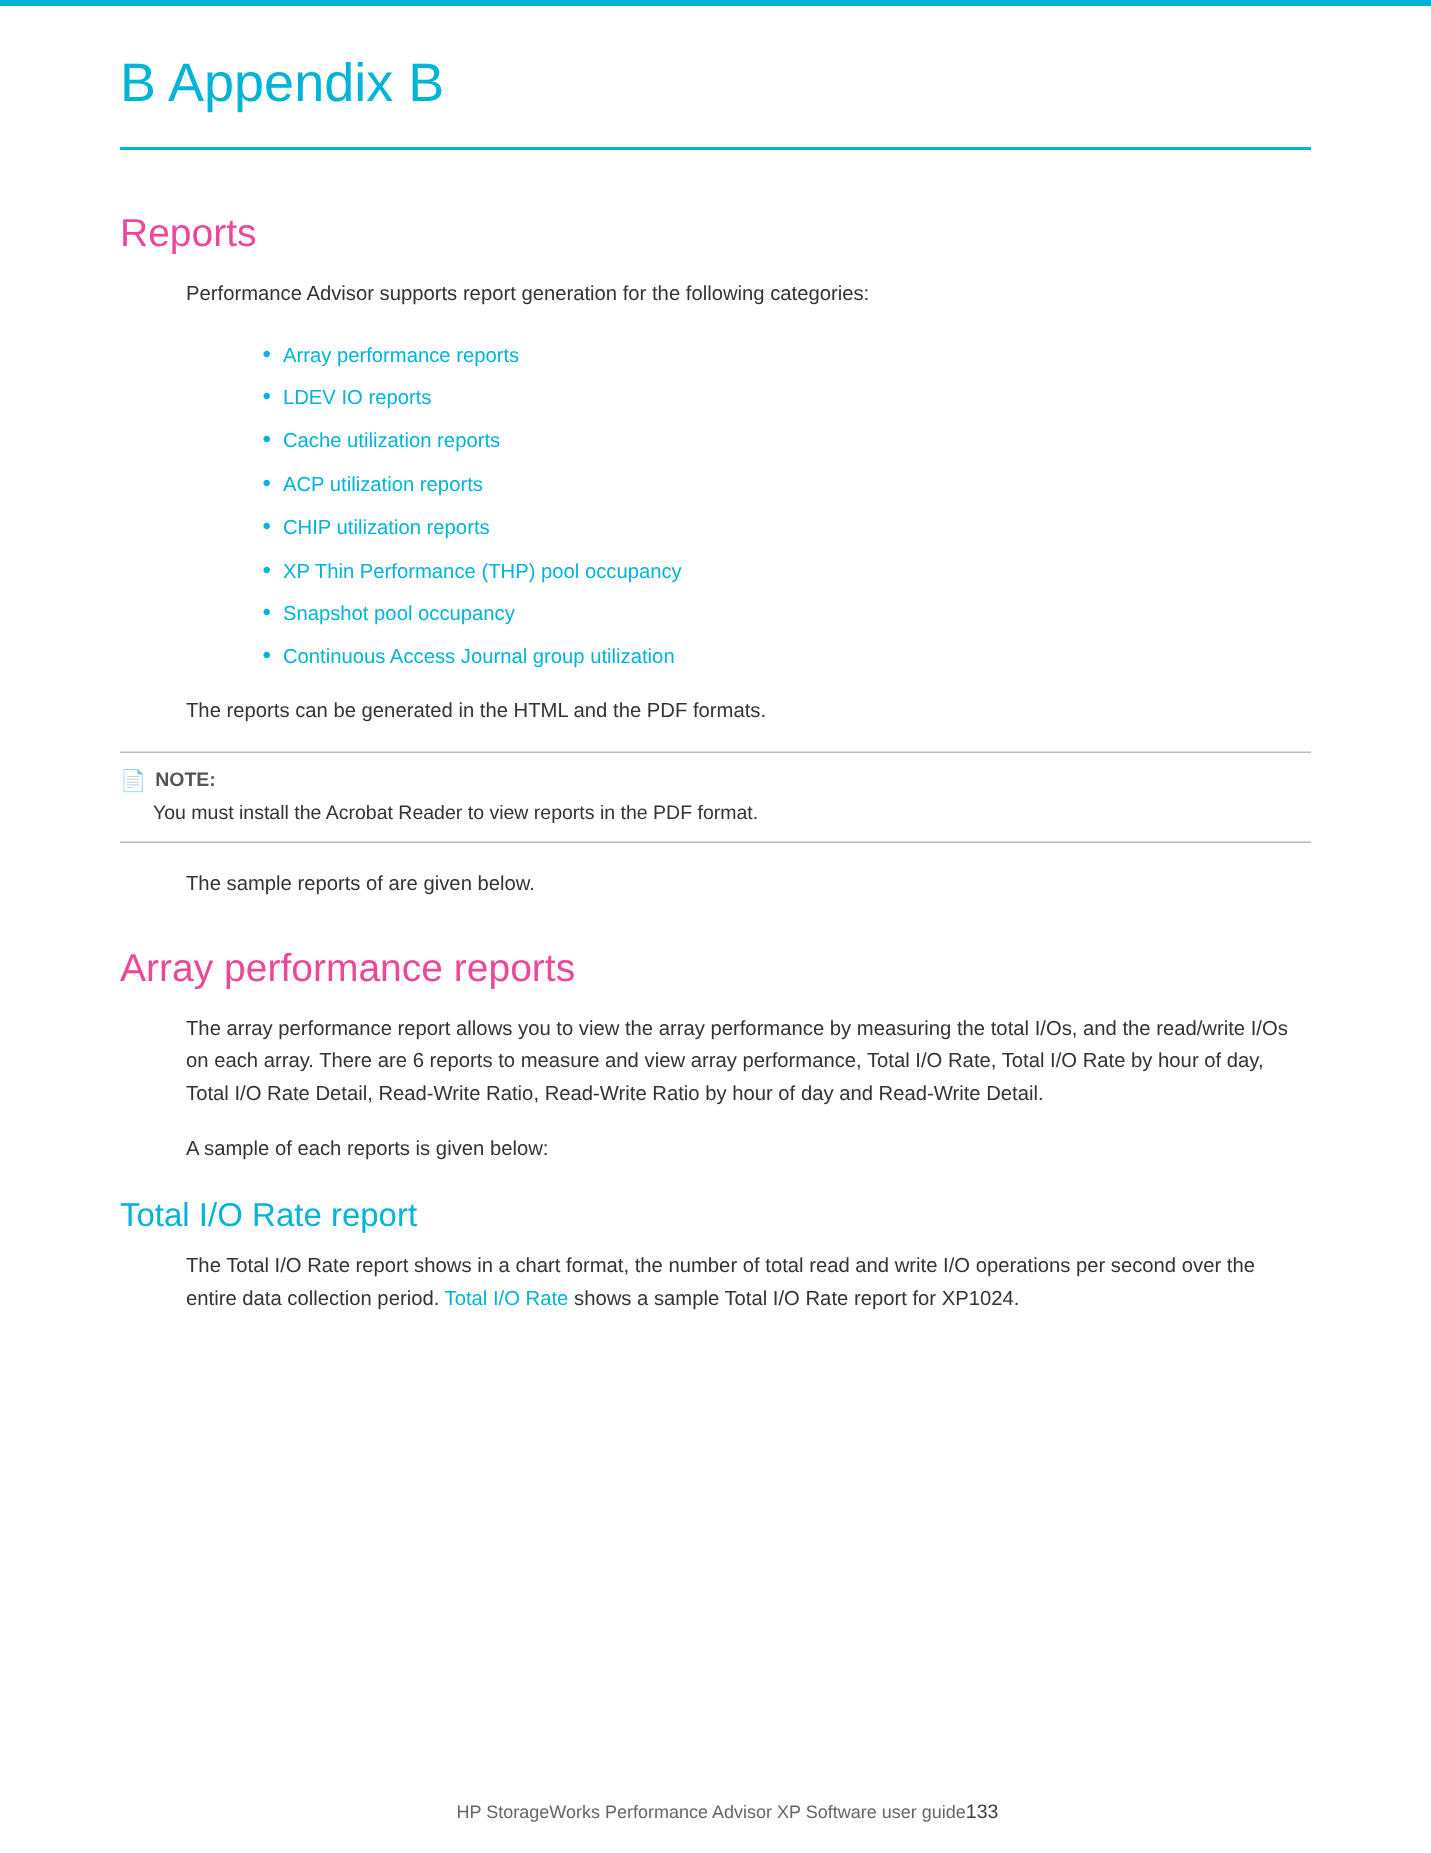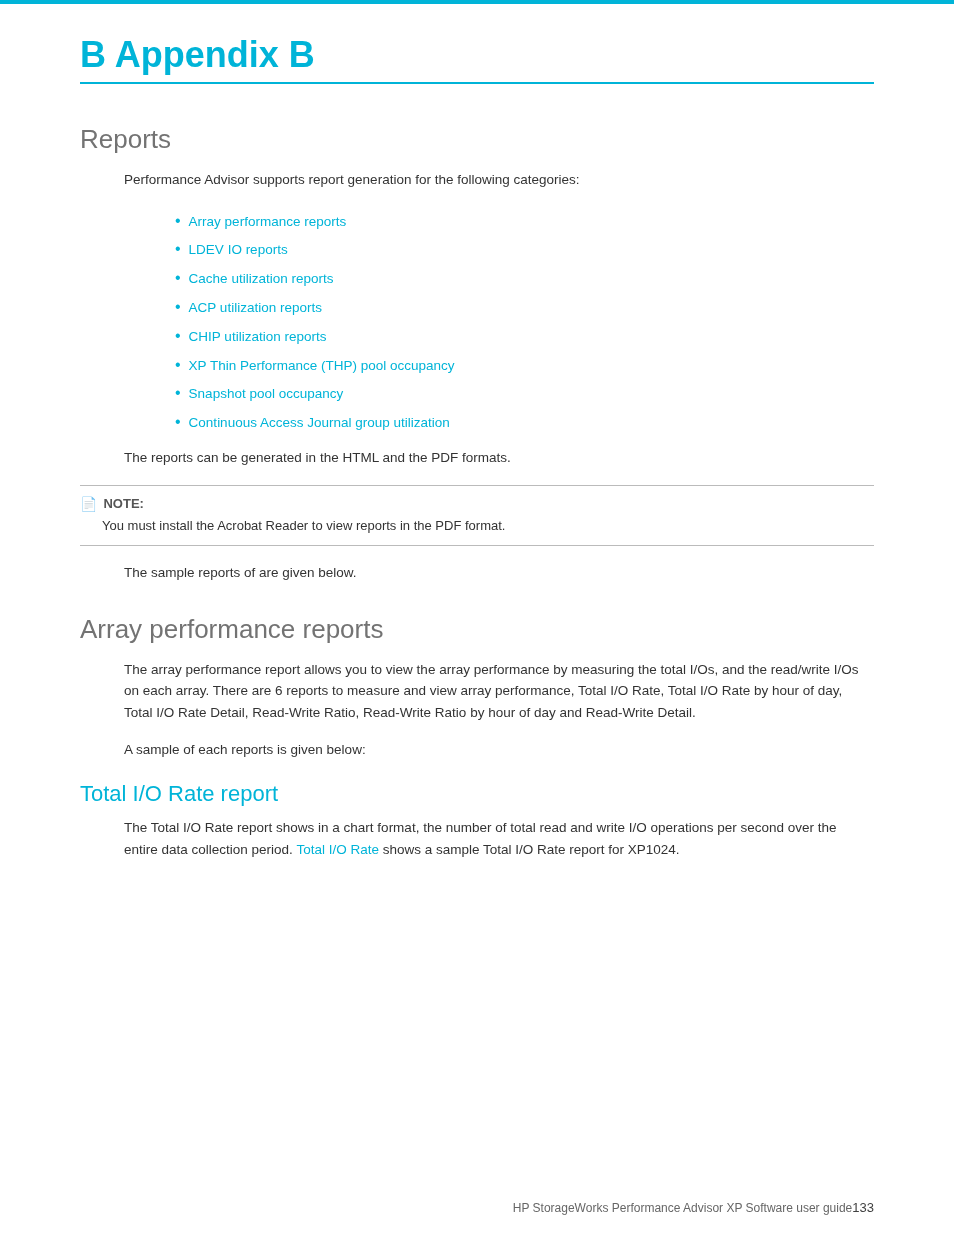--- a/index.html
+++ b/index.html
@@ -32,32 +32,32 @@
       margin-bottom: 0;
     }
 
     .content {
       padding: 30px 80px 60px 80px;
     }
 
     
     .appendix-title {
       font-size: 36px;
-      font-weight: bold;
+      font-weight: normal;
       color: #00b4d8;
       margin-bottom: 40px;
-      padding-bottom: 6px;
+      padding-bottom: 22px;
       border-bottom: 2px solid #00b4d8;
     }
 
     
     .section-heading {
       font-size: 26px;
       font-weight: normal;
-      color: #737373;
+      color: #ec4899;
       margin-bottom: 14px;
       margin-top: 10px;
     }
 
     .subsection-heading {
       font-size: 22px;
       font-weight: normal;
       color: #00b4d8;
       margin-bottom: 10px;
       margin-top: 20px;
@@ -131,21 +131,21 @@
       margin-left: 22px;
     }
 
     
     .footer {
       position: absolute;
       bottom: 20px;
       left: 96px;
       right: 80px;
       display: flex;
-      justify-content: flex-end;
+      justify-content: center;
       align-items: center;
       font-size: 12px;
       color: #666;
     }
 
     .footer-page {
       font-size: 13px;
       color: #404040;
       font-weight: normal;
     }

